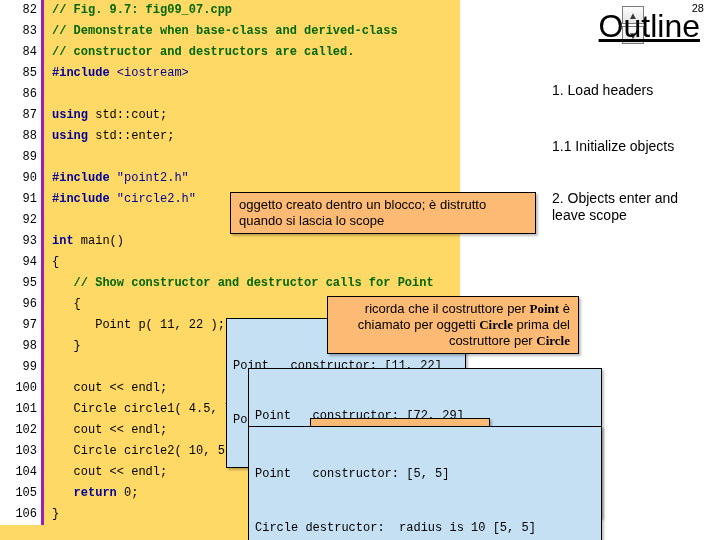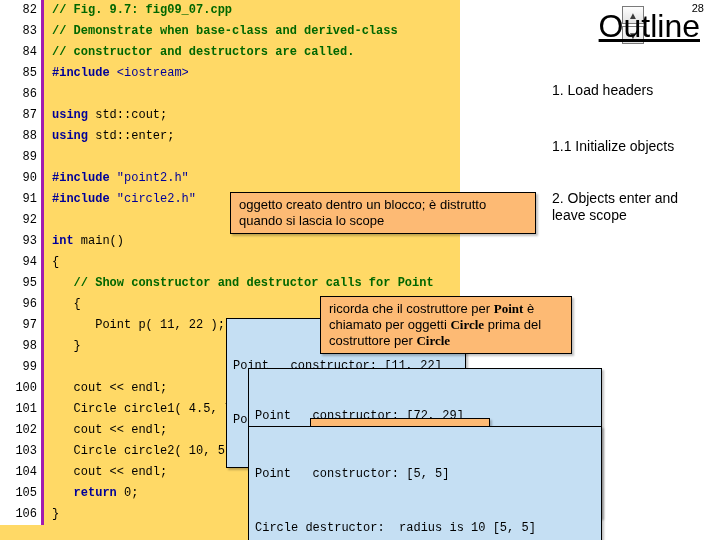--- a/index.html
+++ b/index.html
@@ -71,21 +71,21 @@
     <div class="line"><span class="lineno">106</span><span class="code blk">}</span></div>
   </div>
 
   <div class="callout" style="left:230px; top:192px; width:306px;">oggetto creato dentro un blocco; è distrutto quando si lascia lo scope</div>
 
   <div class="output" style="left:226px; top:318px; width:240px;">
     <div>Point   constructor: [11, 22]</div>
     <div>Point   destructor:  [11, 22]</div>
   </div>
 
-  <div class="callout" style="left:320px; top:296px; width:252px;">
+  <div class="callout" style="left:327px; top:296px; width:252px;text-align:right;">
     <span>ricorda che il costruttore per </span><span class="serif bold">Point</span><span> è chiamato per oggetti </span><span class="serif bold">Circle</span><span> prima del costruttore per </span><span class="serif bold">Circle</span>
   </div>
 
   <div class="output" style="left:248px; top:368px; width:354px;">
     <div>Point   constructor: [72, 29]</div>
     <div>Circle constructor: radius is 4.5 [72, 29]</div>
   </div>
 
   <div class="callout" style="left:310px; top:418px; width:180px;">distruttori per Point</div>
 

